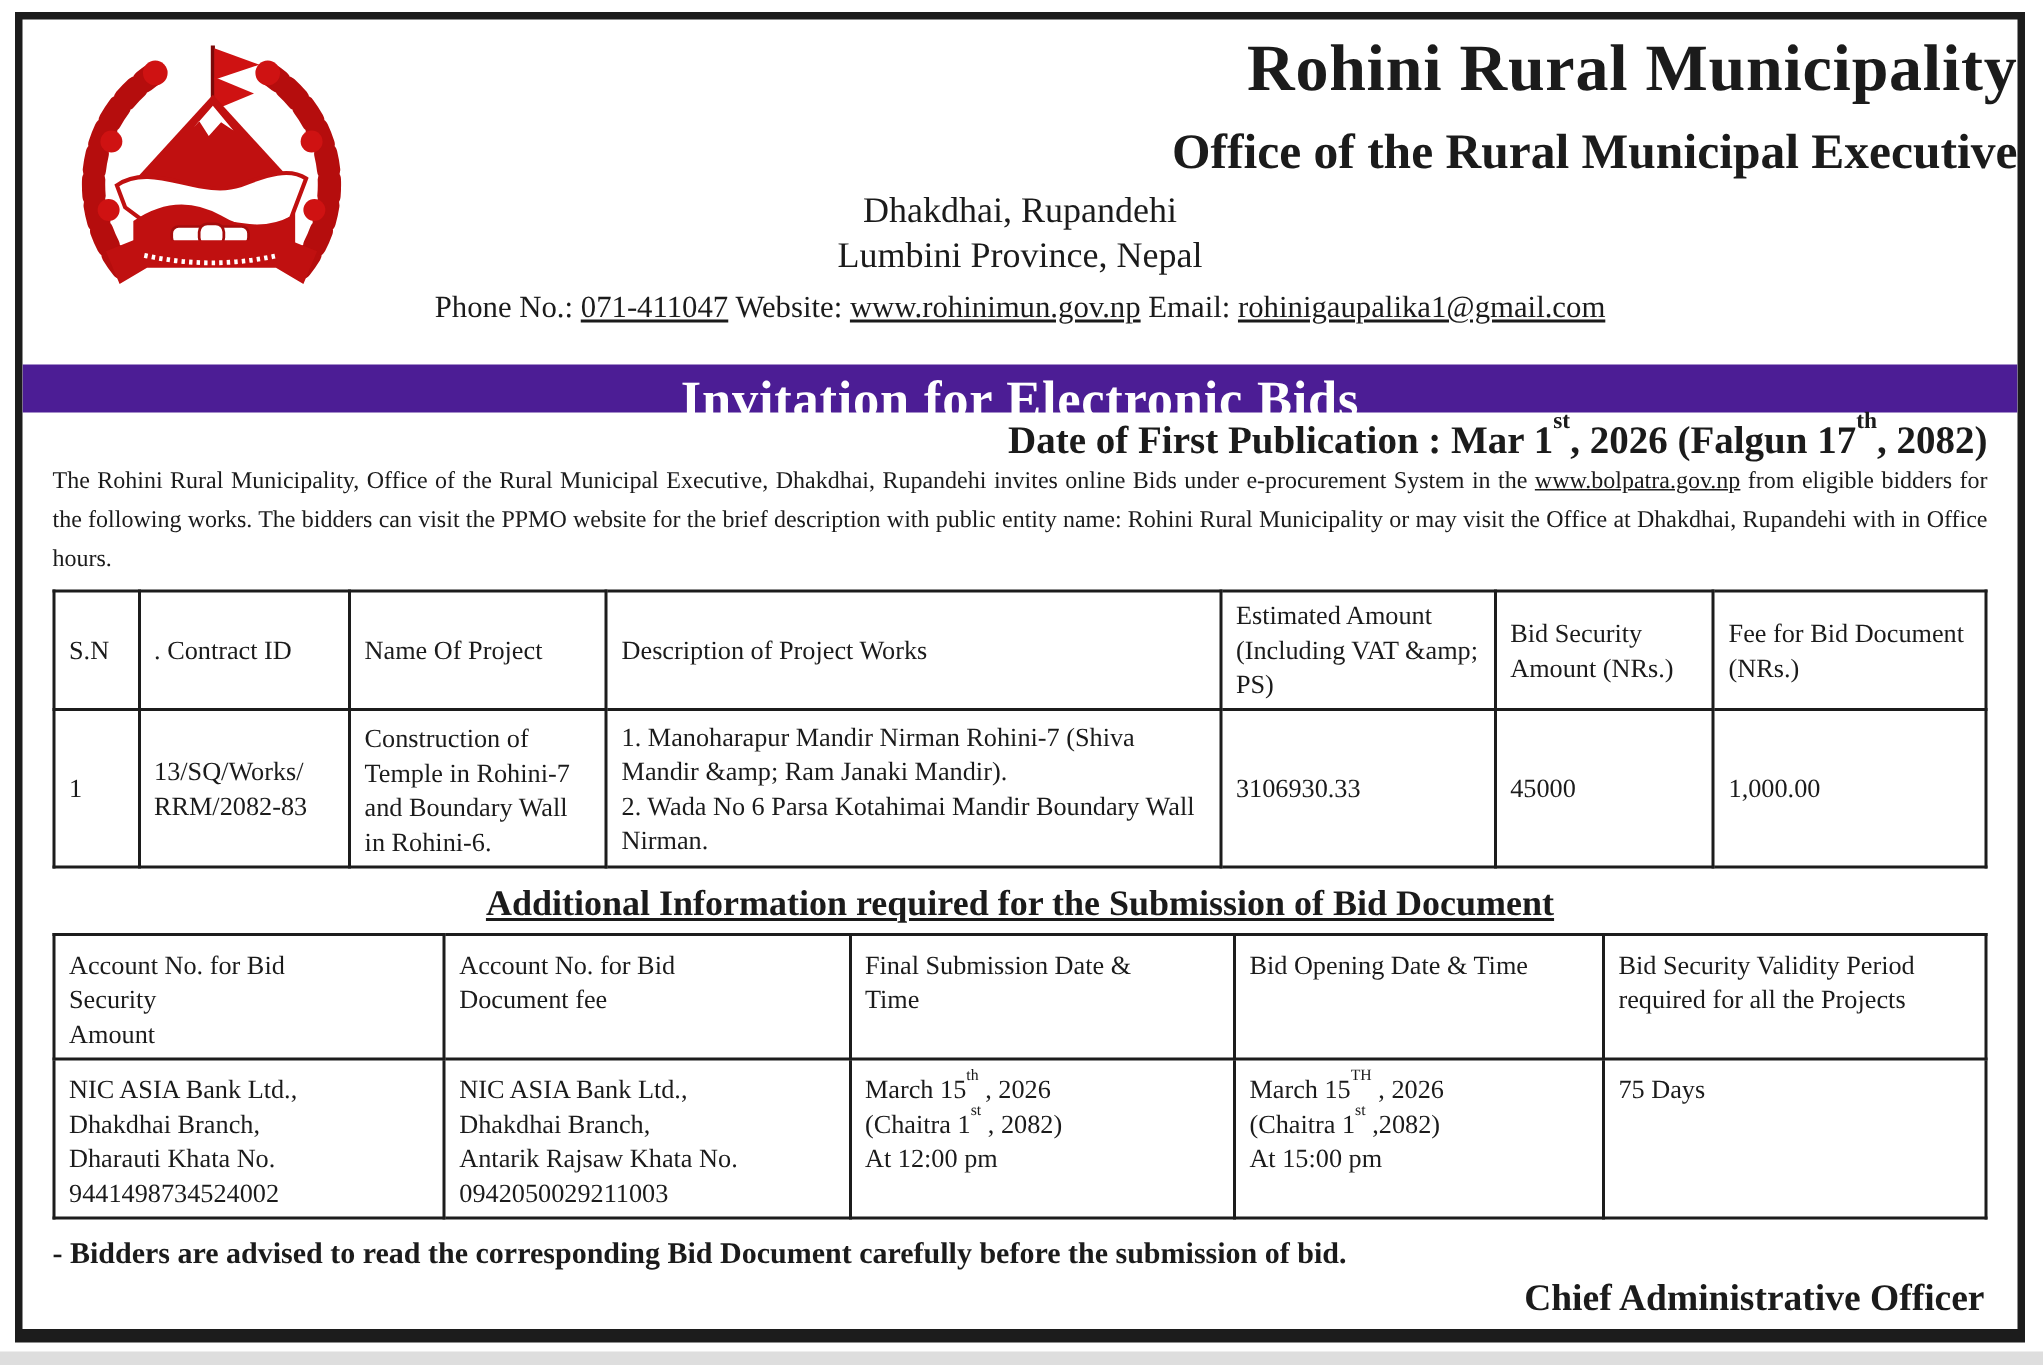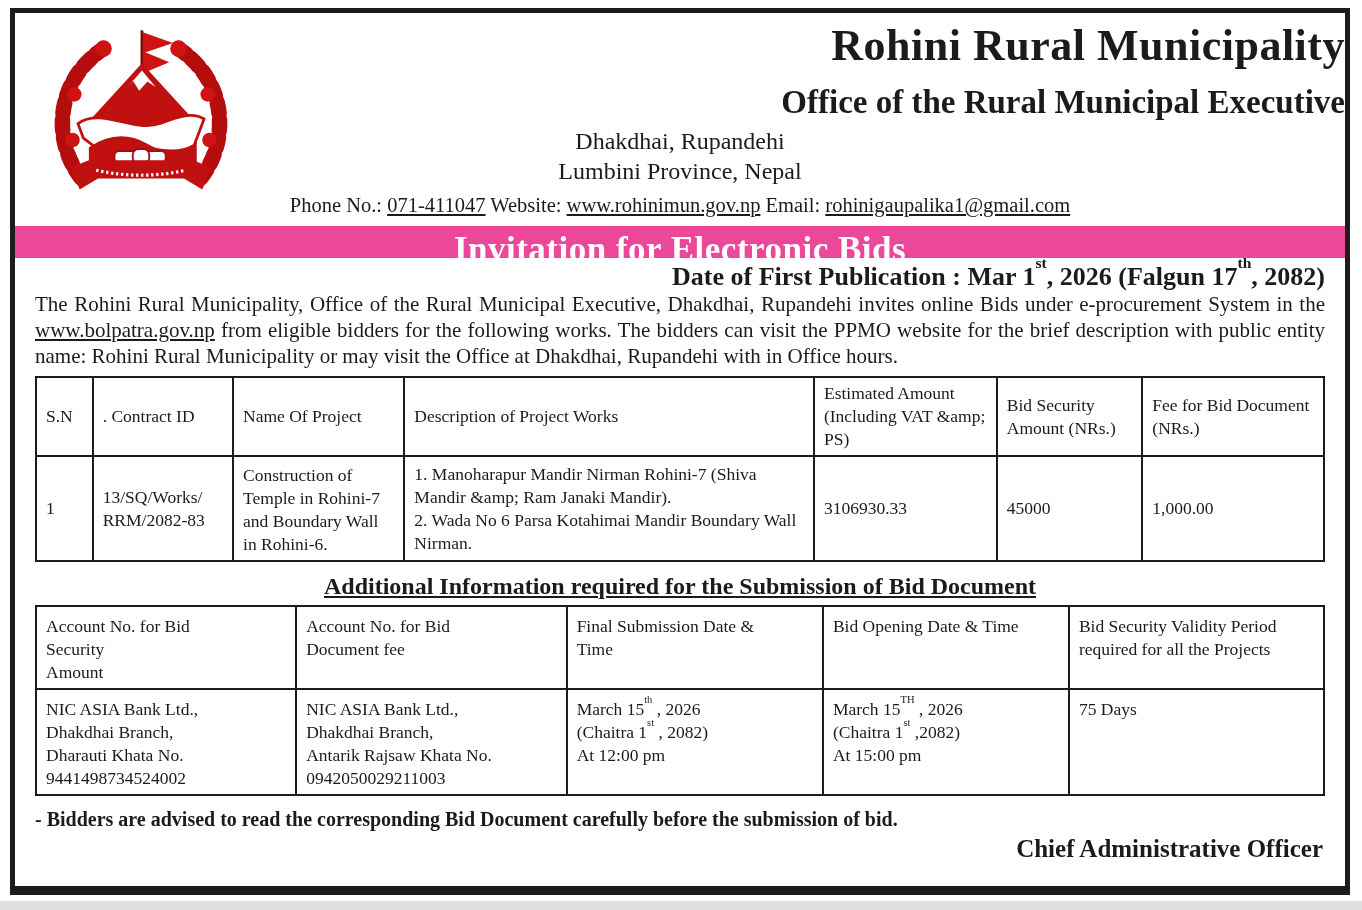--- a/index.html
+++ b/index.html
@@ -20,33 +20,33 @@
     background: #fff;
     overflow: hidden;
   }
   
   .header { position: relative; padding-top: 8px; }
   .logo { position: absolute; left: 28px; top: 10px; width: 196px; height: 192px; }
   .h-title  { text-align:right; font-size: 44px; line-height: 50px; font-weight: bold; letter-spacing: .5px; }
   .h-sub    { text-align:right; font-size: 33px; line-height: 38px; font-weight: bold; margin-top: 12px; }
   .h-addr   { text-align:center; font-size: 24px; line-height: 28px; margin-top: 6px; }
   .h-addr2  { text-align:center; font-size: 24px; line-height: 28px; margin-top: 2px; }
-  .h-contact{ text-align:center; font-size: 20.5px; line-height: 24px; margin-top: 8px; margin-bottom: 9px; }
+  .h-contact{ text-align:center; font-size: 20.5px; line-height: 24px; margin-top: 8px; margin-bottom: 26px; }
   .u { text-decoration: underline; color: inherit; cursor: pointer; }
   
   .banner {
-    width: 100%; height: 32px; background: #ec4899;
+    width: 100%; height: 32px; background: #4c1d95;
     color: #fff; text-align: center;
     font-size: 35px; line-height: 47px; font-weight: bold; letter-spacing: .5px;
   }
   
   .content { padding: 0 20px; }
   .pub-date { margin-top: 7px; text-align: right; font-weight: bold; font-size: 26px; line-height: 24px; }
   sup { font-size: 60%; position: relative; top: -0.45em; line-height: 0; }
-  .intro { margin-top: 2px; margin-bottom: 7px; font-size: 21px; line-height: 26px; text-align: justify; }
+  .intro { margin-top: 2px; margin-bottom: 7px; font-size: 16px; line-height: 26px; text-align: justify; }
   
   table { width: 100%; border-collapse: collapse; table-layout: fixed; }
   table, th, td { border: 2px solid #1c1c1c; }
   th, td { padding: 4px 9px; font-size: 17.5px; line-height: 23px; font-weight: normal; text-align: left; }
   .bids th { height: 72px; vertical-align: middle; }
   .bids td { height: 84px; vertical-align: middle; }
   .bids td.v-top { vertical-align: top; padding-top: 7px; }
   .desc-line { margin: 0; }
   .add-title { margin: 11px 0 6px; text-align: center; font-weight: bold; font-size: 24px; line-height: 26px; }
   .add-title span { text-decoration: underline; }

